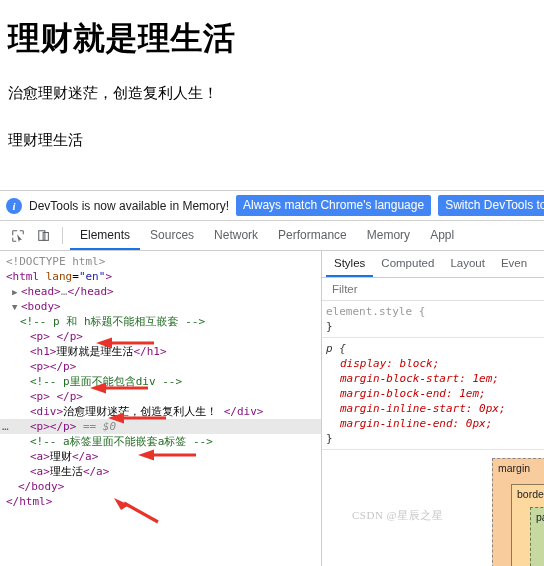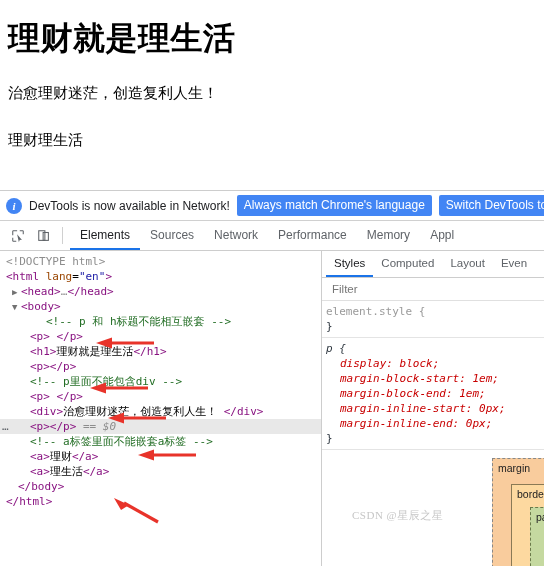--- a/index.html
+++ b/index.html
@@ -315,21 +315,21 @@
 <div id="page-area">
   <h1 class="page-h1">理财就是理生活</h1>
   <p class="page-p">治愈理财迷茫，创造复利人生！</p>
   <p class="page-p second">理财理生活</p>
 </div>
 
 <div id="devtools">
 
   <div id="infobar">
     <span class="info-icon">i</span>
-    <span class="info-text">DevTools is now available in Network!</span>
+    <span class="info-text">DevTools is now available in Memory!</span>
     <button class="info-btn">Always match Chrome's language</button>
     <button class="info-btn">Switch DevTools to</button>
   </div>
 
   <div id="tabbar">
     <div class="tool-icon">
       <svg width="14" height="14" viewBox="0 0 16 16">
         <path d="M2 2 h5 M2 2 v5 M14 2 h-4 M14 2 v4 M2 14 h4 M2 14 v-4" stroke="#5f6368" fill="none" stroke-width="1.2"></path>
         <path d="M7 6 L12.5 12.5 L10 12.2 L9 15 Z" fill="#5f6368"></path>
       </svg>
@@ -350,21 +350,21 @@
   </div>
 
   <div id="panels">
 
     <div id="dom-panel">
       <div id="dom-tree">
           <div class="dom-line" style="padding-left: 6px;"><span><span class="doctype">&lt;!DOCTYPE html&gt;</span></span></div>
           <div class="dom-line" style="padding-left: 6px;"><span><span class="tagname">&lt;html</span> <span class="attr">lang</span>=<span class="attrval">"en"</span><span class="tagname">&gt;</span></span></div>
           <div class="dom-line" style="padding-left: 12px;"><span><span class="tw">▶</span><span class="tagname">&lt;head&gt;</span><span class="doctype">…</span><span class="tagname">&lt;/head&gt;</span></span></div>
           <div class="dom-line" style="padding-left: 12px;"><span><span class="tw">▼</span><span class="tagname">&lt;body&gt;</span></span></div>
-          <div class="dom-line" style="padding-left: 46px;"><span><span class="comment">&lt;!-- p 和 h标题不能相互嵌套 --&gt;</span></span></div>
+          <div class="dom-line" style="padding-left: 20px;"><span><span class="comment">&lt;!-- p 和 h标题不能相互嵌套 --&gt;</span></span></div>
           <div class="dom-line" style="padding-left: 30px;"><span><span class="tagname">&lt;p&gt; &lt;/p&gt;</span></span></div>
           <div class="dom-line" style="padding-left: 30px;"><span><span class="tagname">&lt;h1&gt;</span><span class="txt">理财就是理生活</span><span class="tagname">&lt;/h1&gt;</span></span></div>
           <div class="dom-line" style="padding-left: 30px;"><span><span class="tagname">&lt;p&gt;&lt;/p&gt;</span></span></div>
           <div class="dom-line" style="padding-left: 30px;"><span><span class="comment">&lt;!-- p里面不能包含div --&gt;</span></span></div>
           <div class="dom-line" style="padding-left: 30px;"><span><span class="tagname">&lt;p&gt; &lt;/p&gt;</span></span></div>
           <div class="dom-line" style="padding-left: 30px;"><span><span class="tagname">&lt;div&gt;</span><span class="txt">治愈理财迷茫，创造复利人生！</span> <span class="tagname">&lt;/div&gt;</span></span></div>
           <div class="dom-line selected" style="padding-left: 30px;"><span class="dots">…</span><span><span class="tagname">&lt;p&gt;&lt;/p&gt;</span> <span class="dollar">== $0</span></span></div>
           <div class="dom-line" style="padding-left: 30px;"><span><span class="comment">&lt;!-- a标签里面不能嵌套a标签 --&gt;</span></span></div>
           <div class="dom-line" style="padding-left: 30px;"><span><span class="tagname">&lt;a&gt;</span><span class="txt">理财</span><span class="tagname">&lt;/a&gt;</span></span></div>
           <div class="dom-line" style="padding-left: 30px;"><span><span class="tagname">&lt;a&gt;</span><span class="txt">理生活</span><span class="tagname">&lt;/a&gt;</span></span></div>

